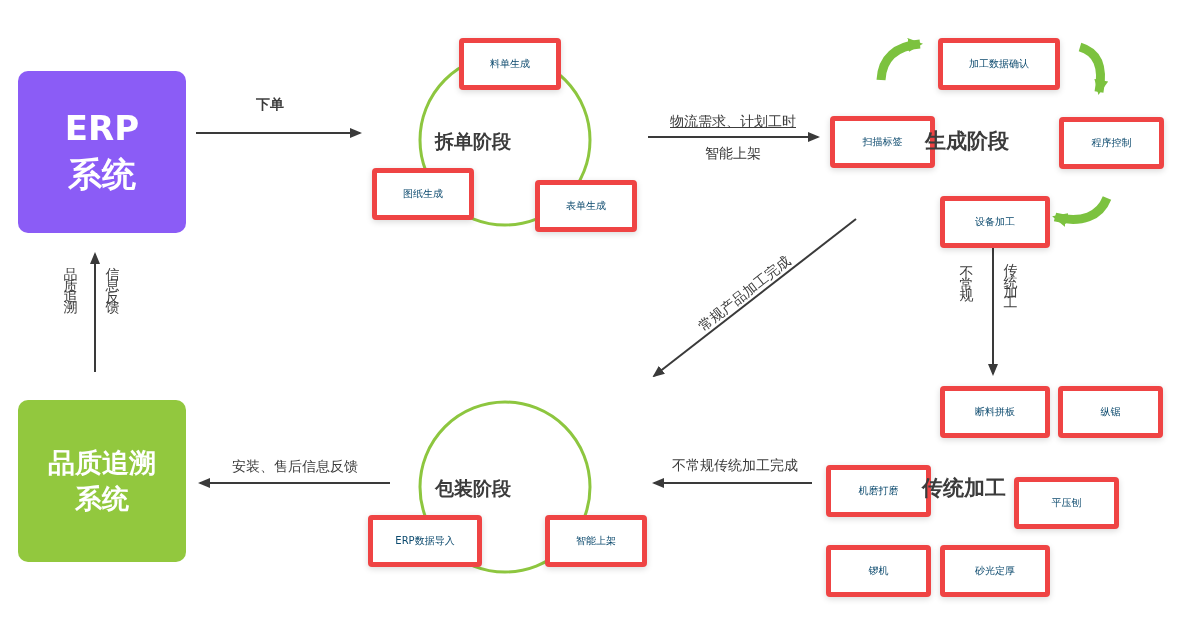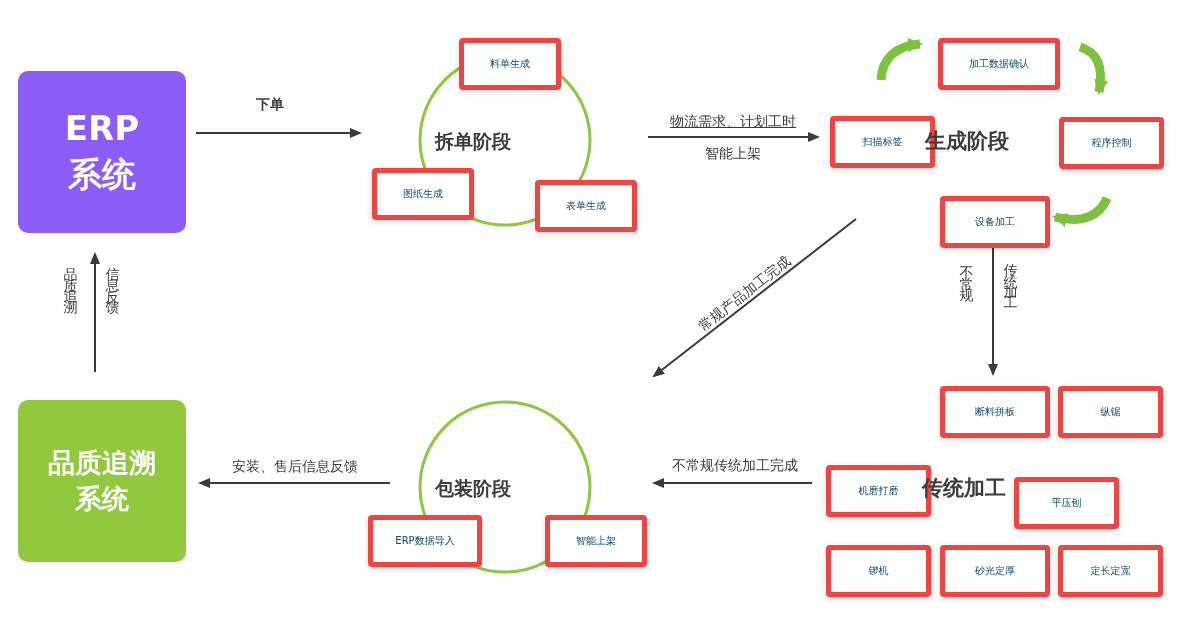--- a/index.html
+++ b/index.html
@@ -87,21 +87,20 @@
 
   <div class="alabel rotlabel" style="left:660px;top:285px;width:170px;">常规产品加工完成</div>
 
   <div class="node" style="left:940px;top:386px;width:100px;">断料拼板</div>
   <div class="node" style="left:1058px;top:386px;width:95px;">纵锯</div>
   <div class="node" style="left:826px;top:465px;width:95px;">机磨打磨</div>
   <div class="phase-title t21" style="left:922px;top:474px;">传统加工</div>
   <div class="node" style="left:1014px;top:465px;width:95px;margin-top:12px;">平压刨</div>
   <div class="node" style="left:826px;top:545px;width:95px;">锣机</div>
   <div class="node" style="left:940px;top:545px;width:100px;">砂光定厚</div>
-  <div class="node" style="left:1058px;top:545px;width:95px;">定长定宽</div>
 
   <div class="alabel" style="left:640px;top:457px;width:190px;">不常规传统加工完成</div>
 
   <div class="phase-title t19" style="left:435px;top:476px;">包装阶段</div>
   <div class="node" style="left:368px;top:515px;width:104px;">ERP数据导入</div>
   <div class="node" style="left:545px;top:515px;width:92px;">智能上架</div>
 
   <div class="alabel" style="left:200px;top:458px;width:190px;">安装、售后信息反馈</div>
 
 </div>

